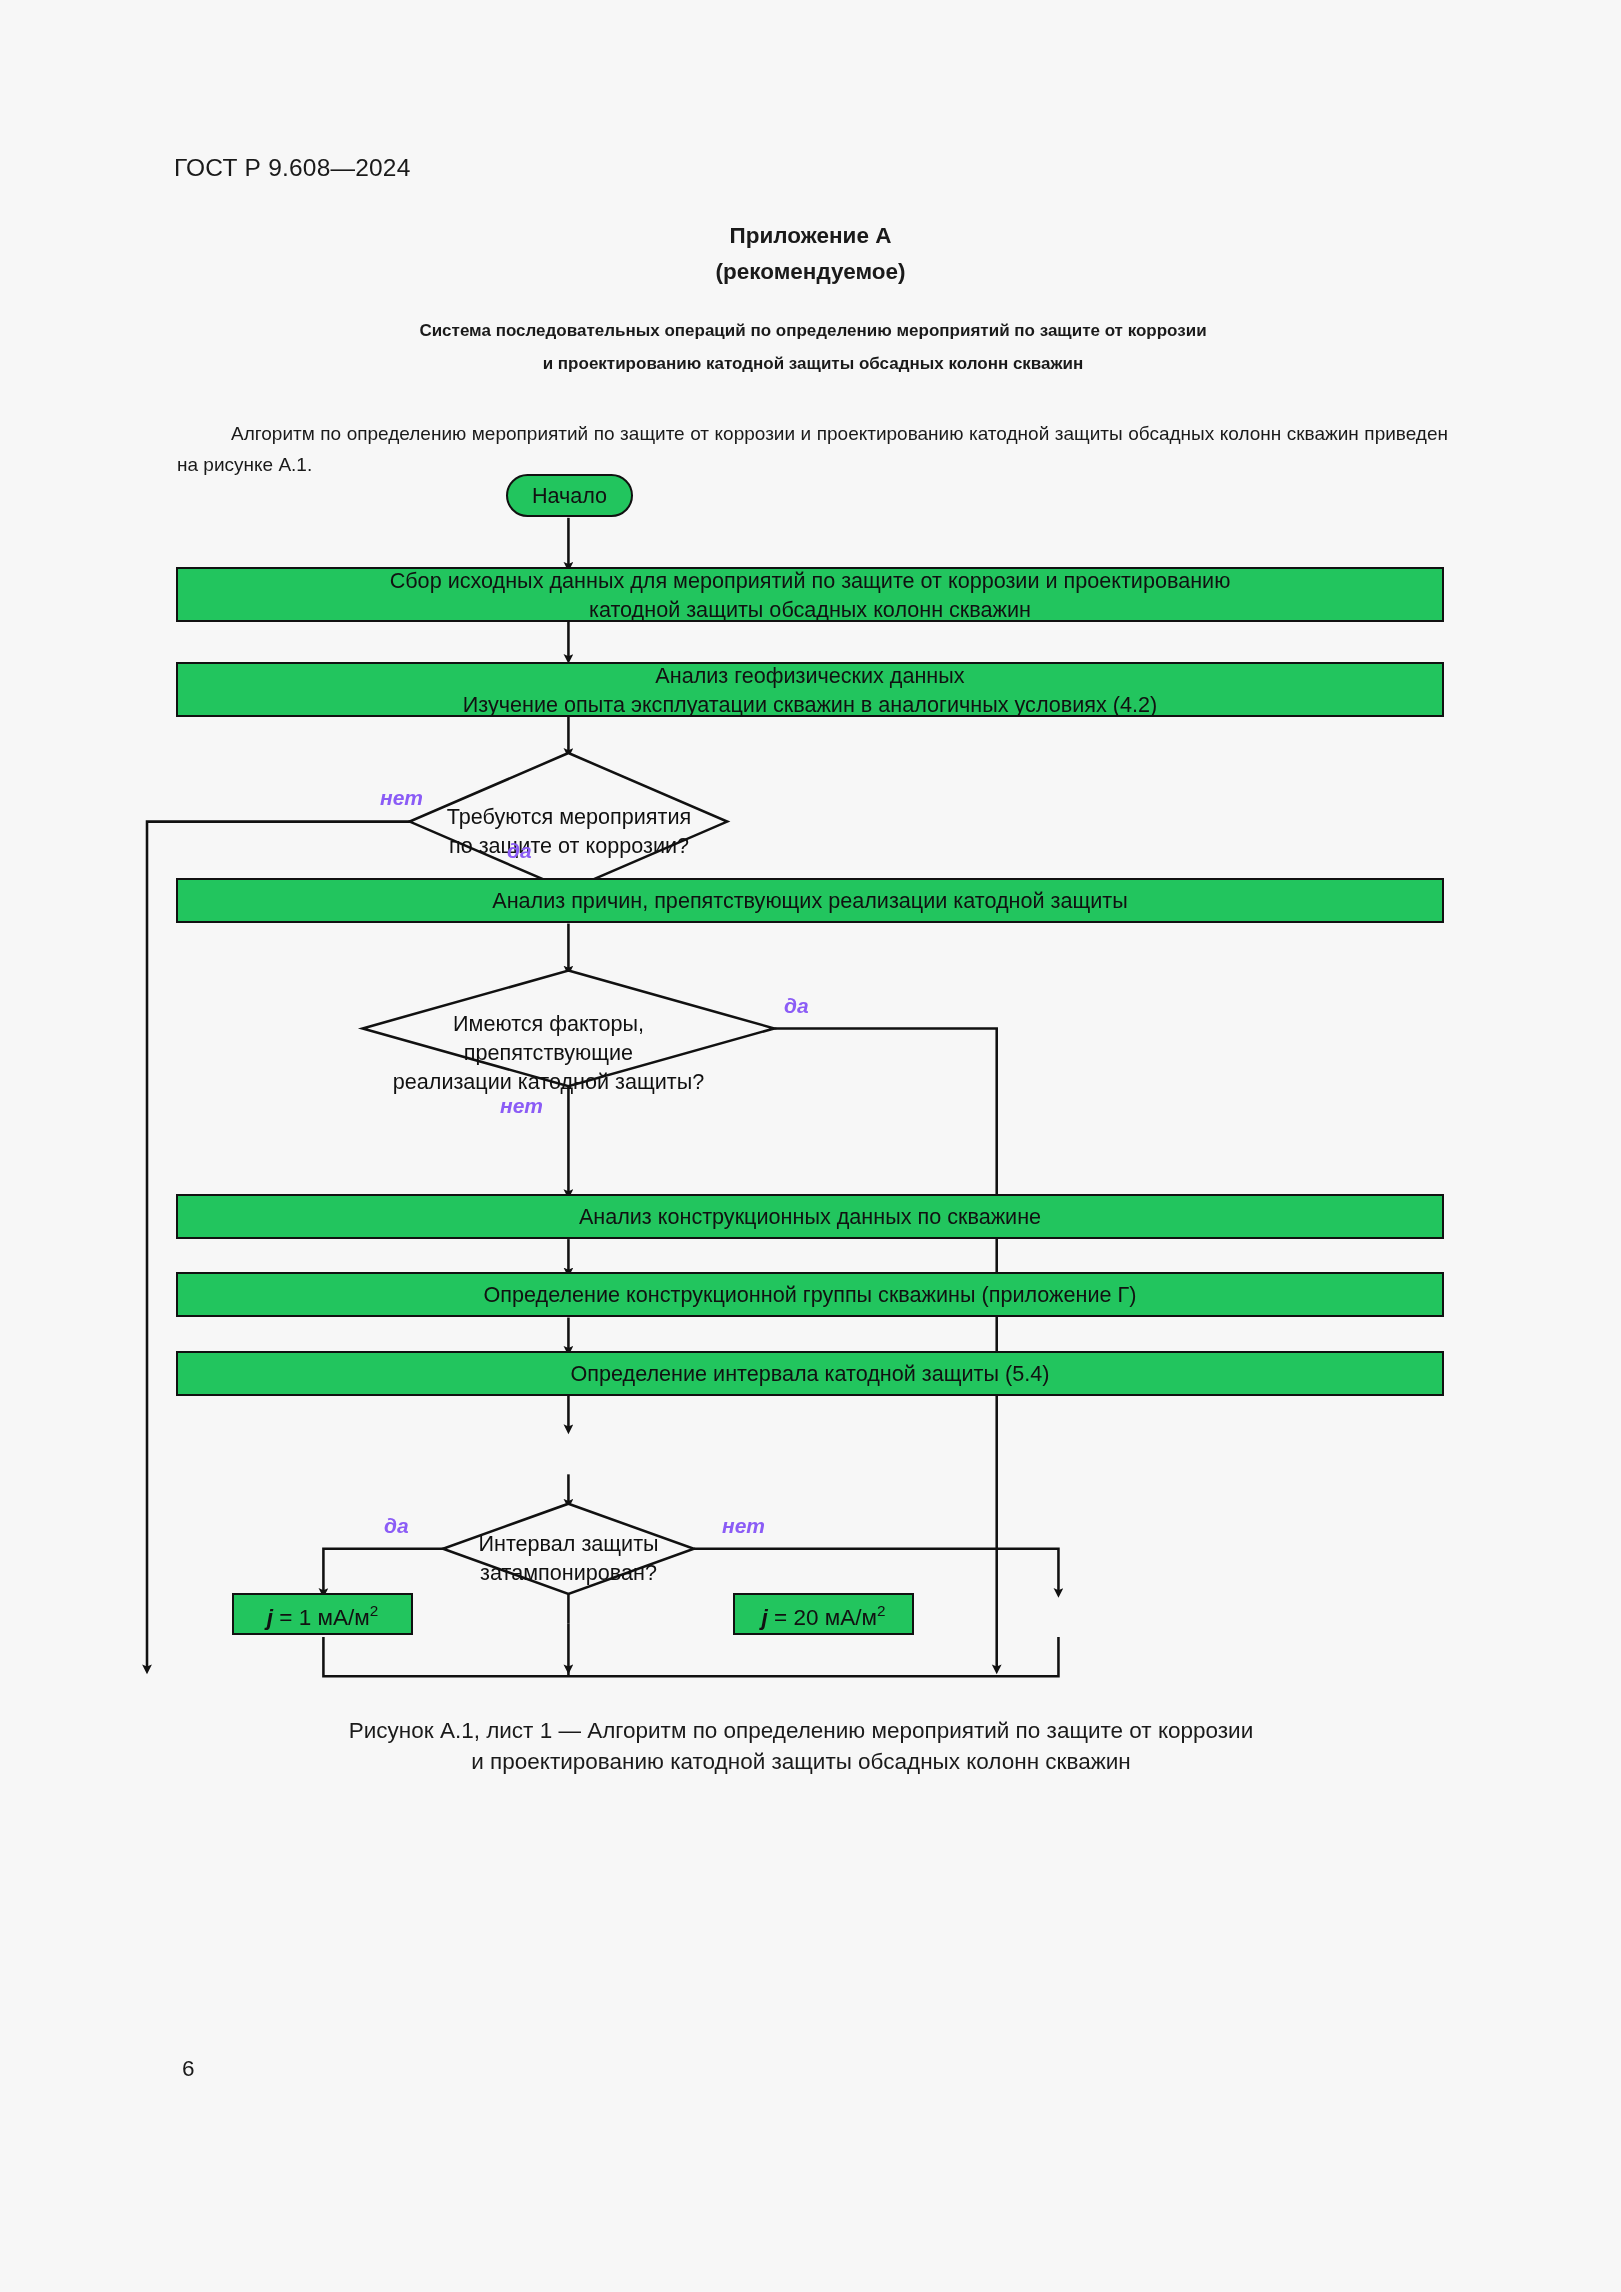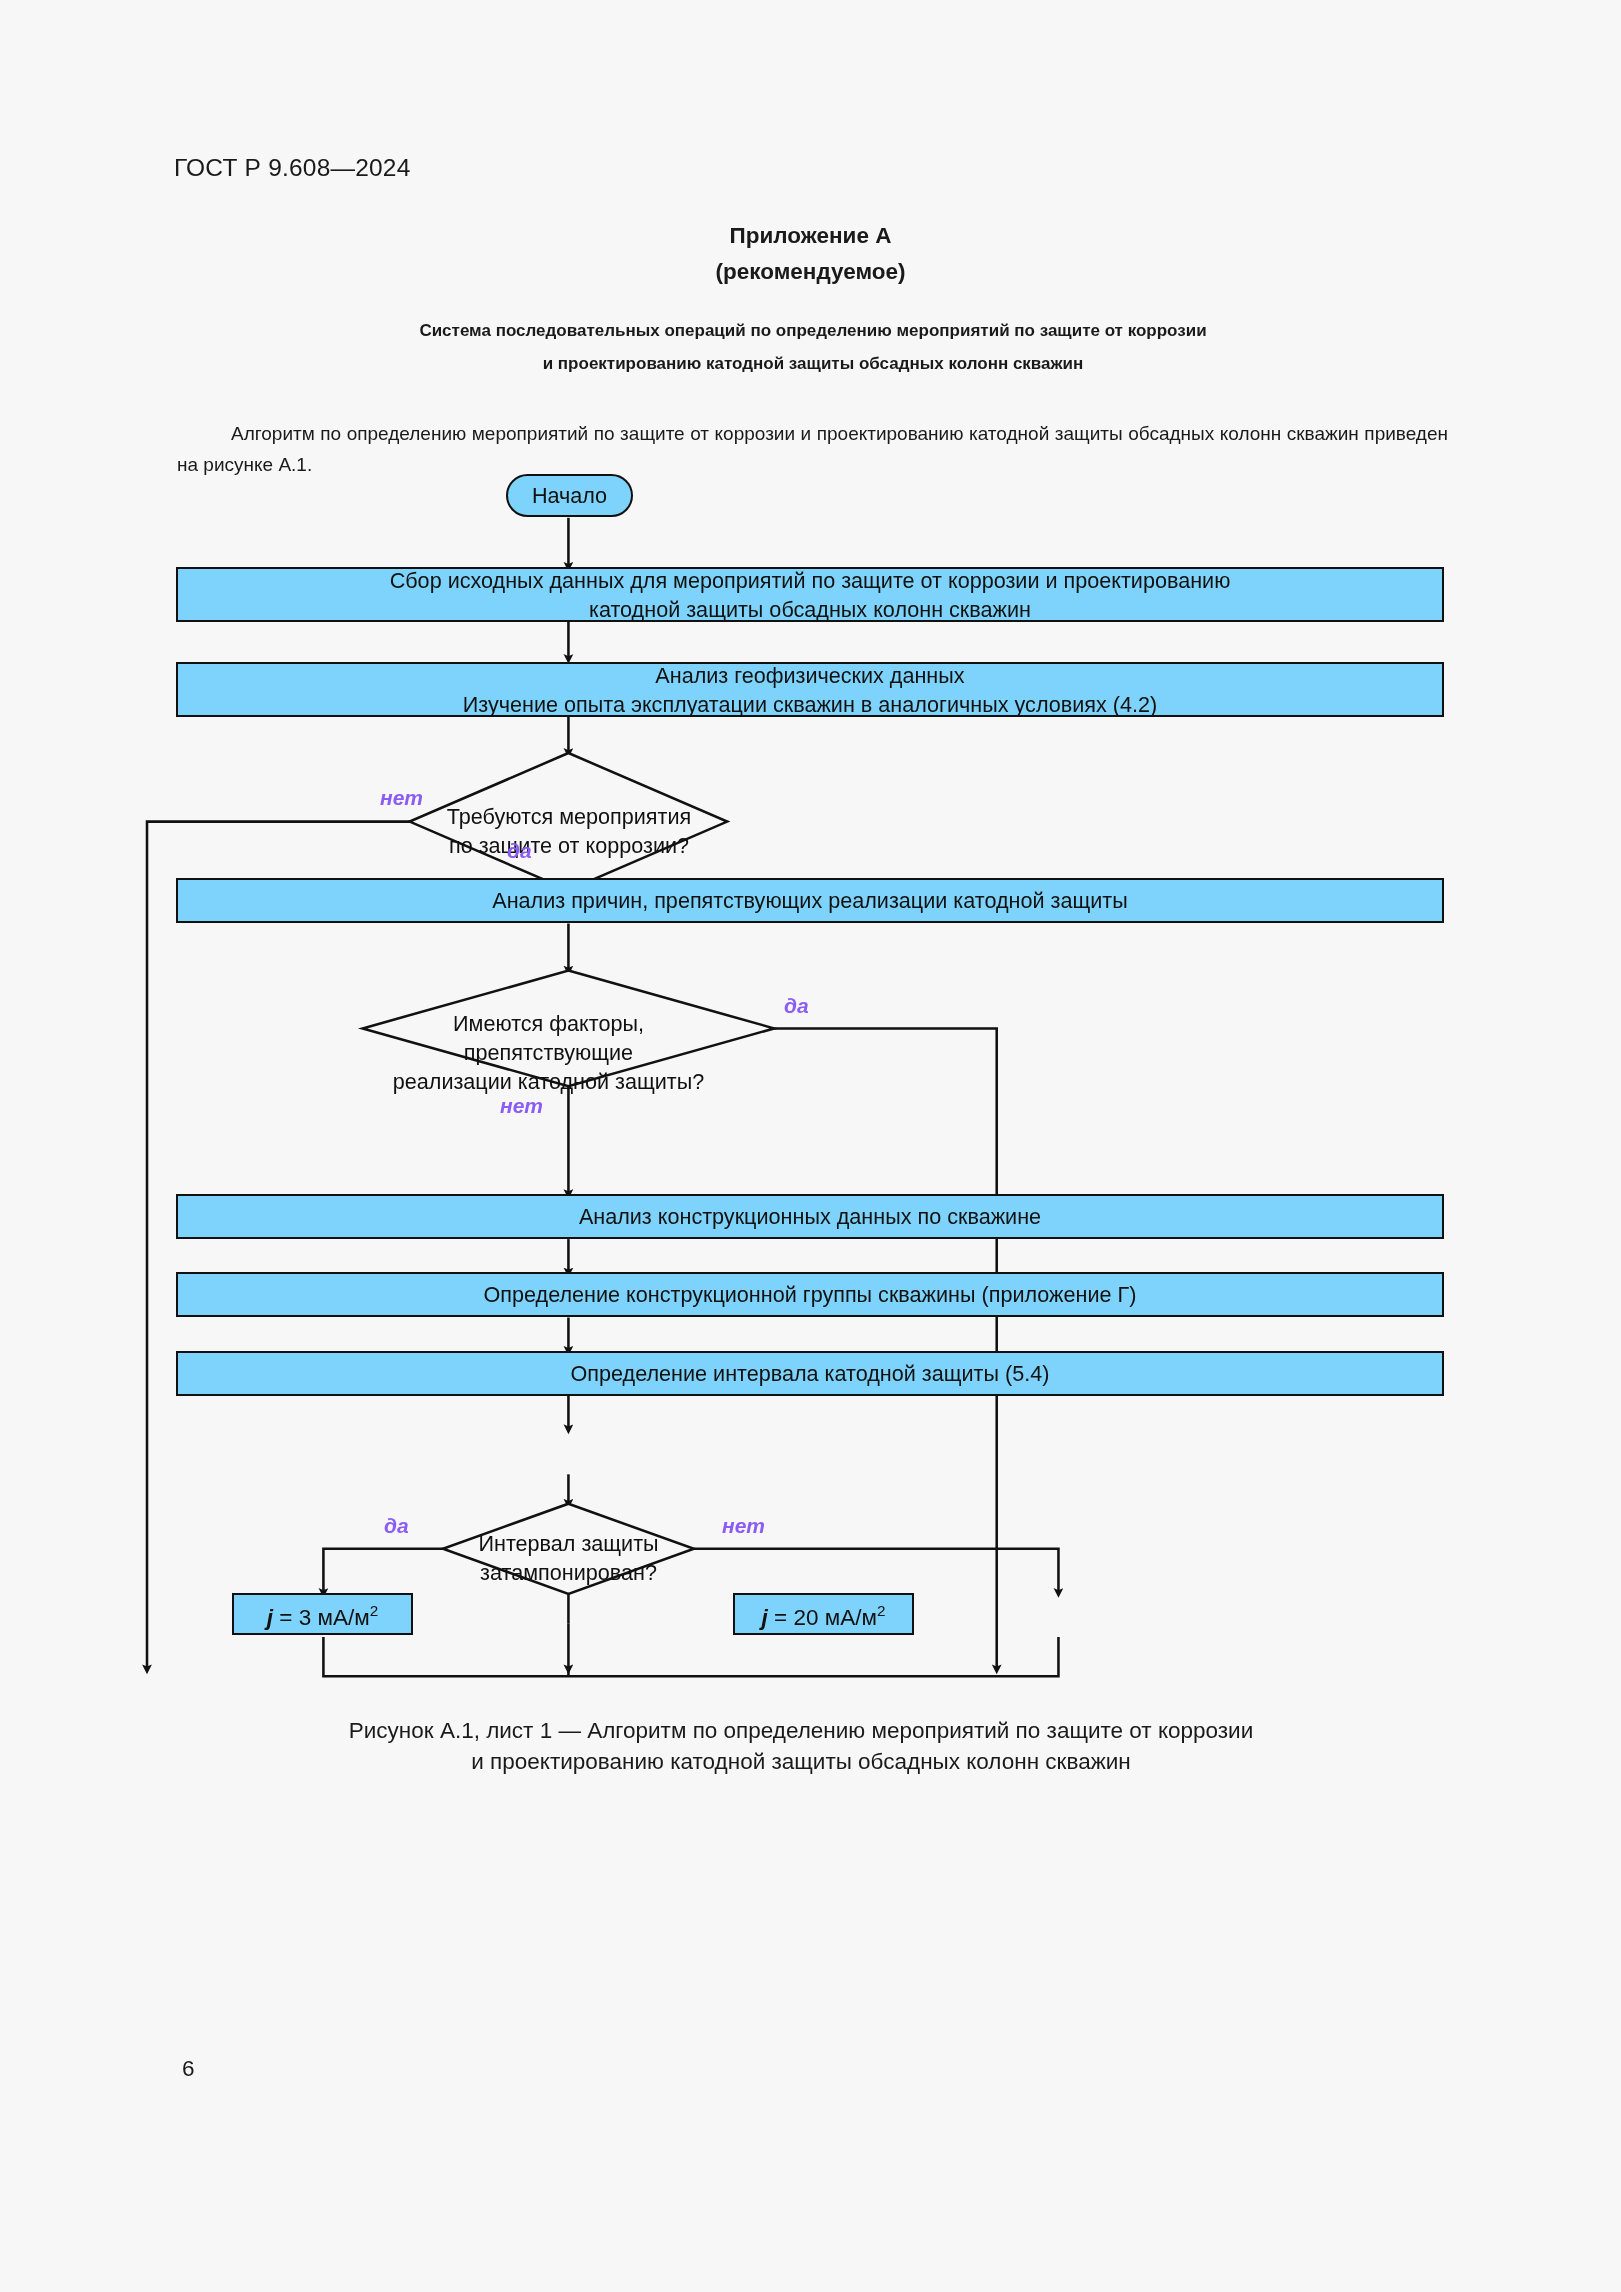--- a/index.html
+++ b/index.html
@@ -67,21 +67,21 @@
     position: absolute;
     left: 0;
     top: 0;
     width: 1621px;
     height: 2293px;
     pointer-events: none;
   }
   .node {
     position: absolute;
     box-sizing: border-box;
-    background: #7dd3fc;
+    background: #22c55e;
     display: flex;
     align-items: center;
     justify-content: center;
     text-align: center;
     font-size: 21.6px;
     line-height: 29px;
     color: #111;
   }
   .proc {
     border: 2.9px solid #111;
@@ -246,21 +246,21 @@
   </svg>
   <div class="diamond-label" style="left:451px; top:1529px; width:235px;">
     <div>Интервал защиты</div>
     <div>затампонирован?</div>
   </div>
   <div class="branch-label" style="left:384px; top:1514px;">да</div>
   <div class="branch-label" style="left:722px; top:1514px;">нет</div>
 
   <div class="node jbox" style="left:232px; top:1593px; width:181px; height:42px;">
     <span>
-      <span class="jvar">j</span><span> = 3 мА/м</span><sup>2</sup>
+      <span class="jvar">j</span><span> = 1 мА/м</span><sup>2</sup>
     </span>
   </div>
 
   <div class="node jbox" style="left:733px; top:1593px; width:181px; height:42px;">
     <span>
       <span class="jvar">j</span><span> = 20 мА/м</span><sup>2</sup>
     </span>
   </div>
 
   <div class="caption">

